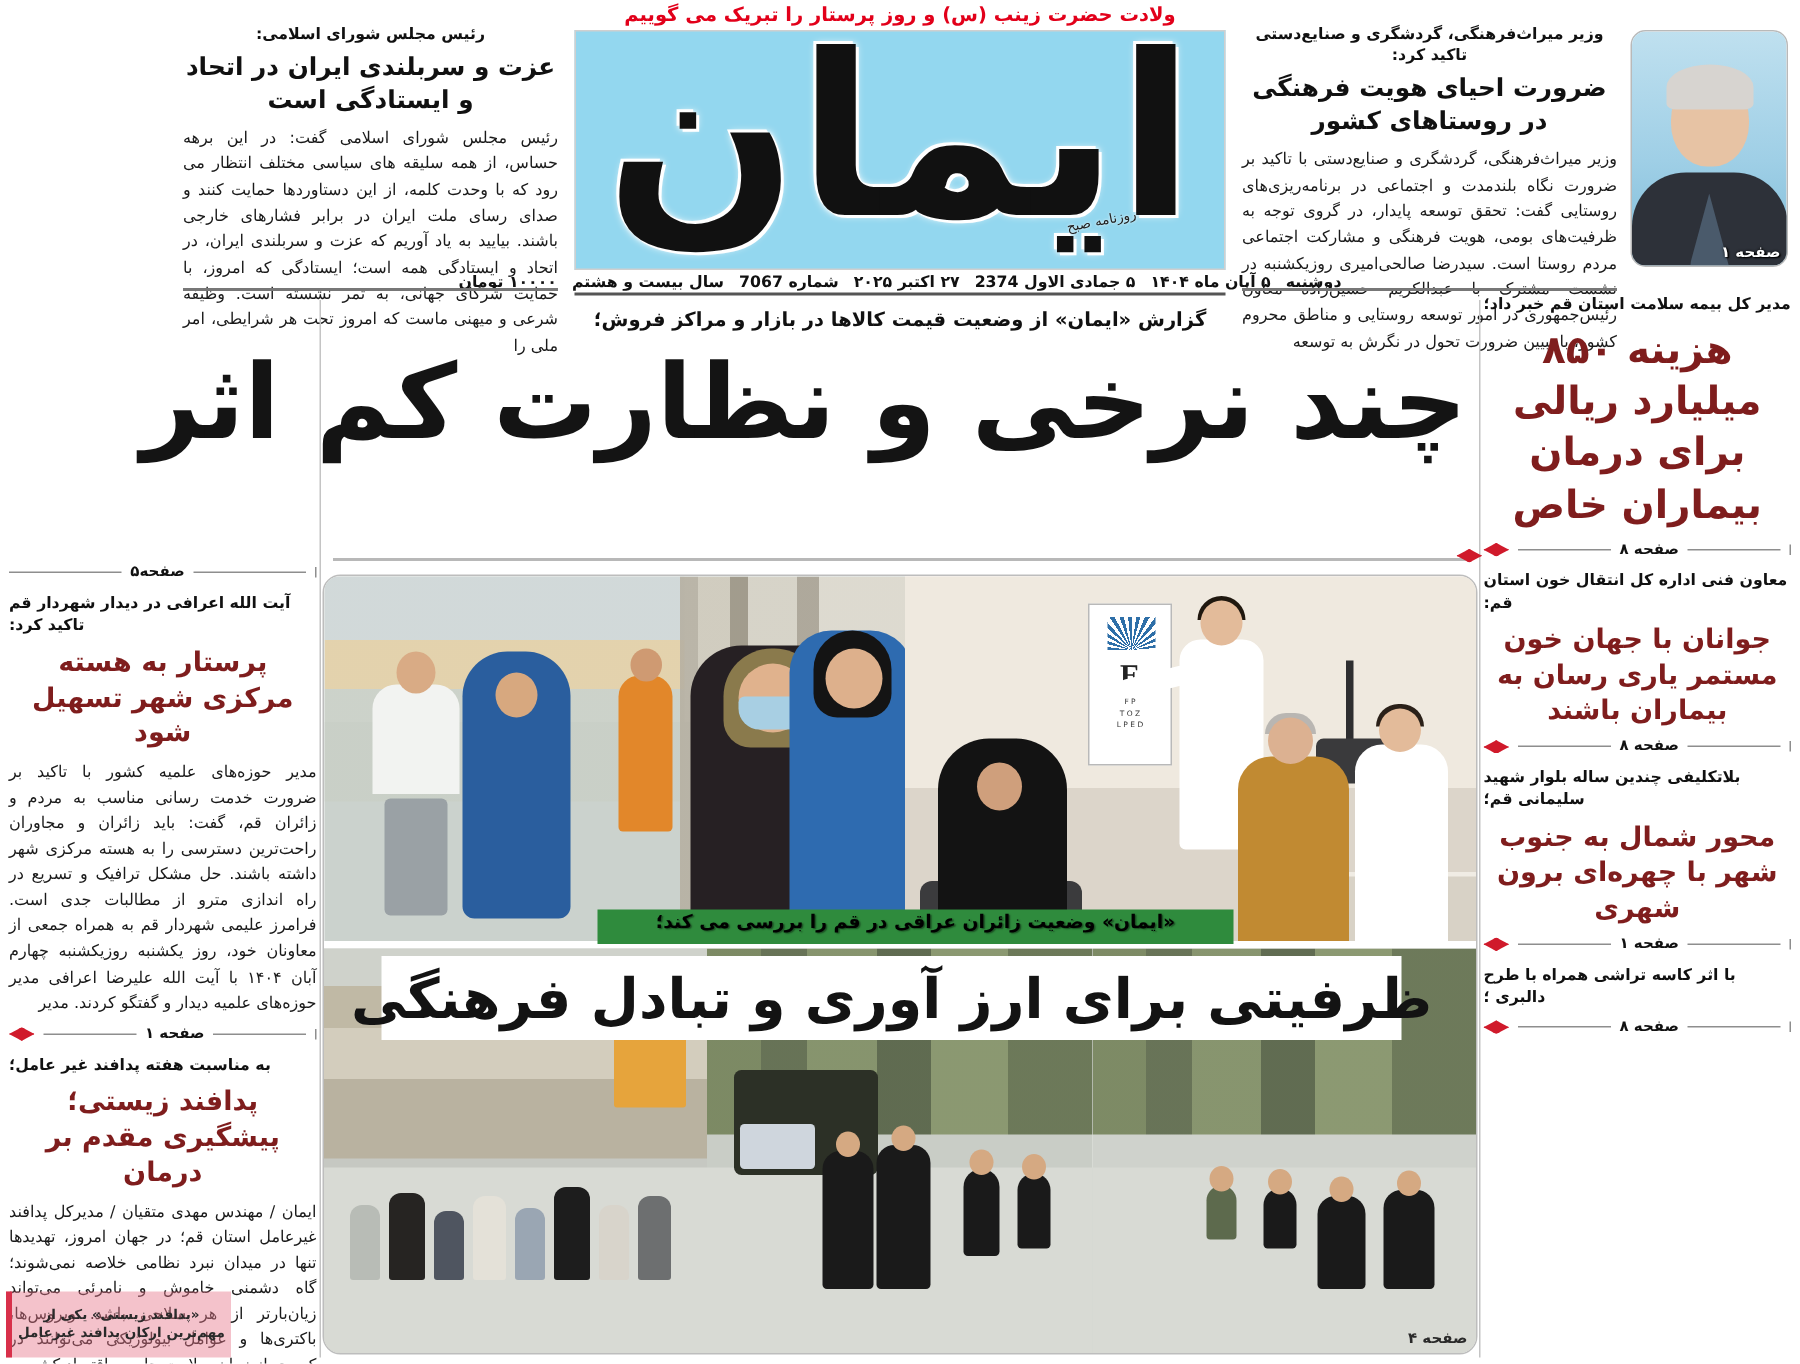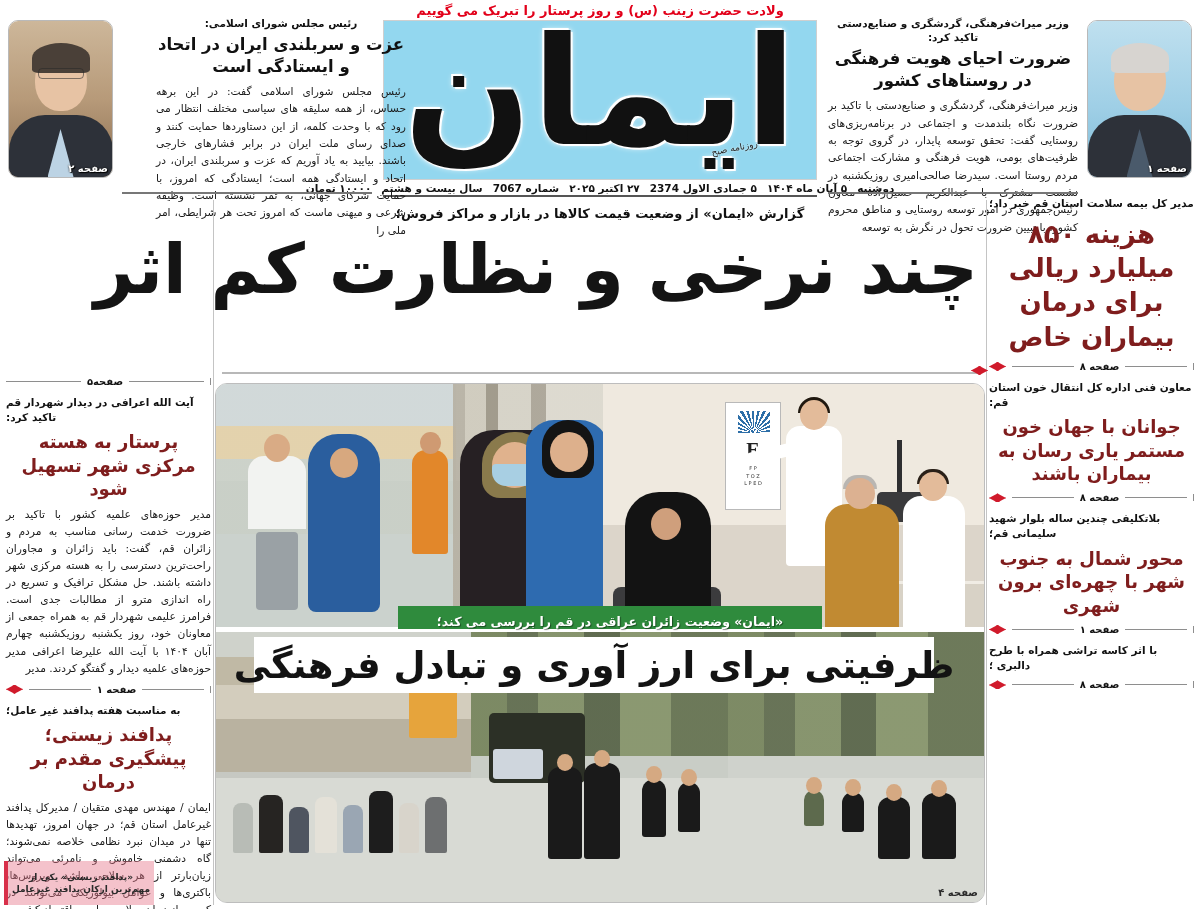--- a/index.html
+++ b/index.html
@@ -63,21 +63,21 @@
              width:26px; height:48px; background:#4a5a6b; clip-path:polygon(50% 0,100% 100%,0 100%); }
   .pr-glass{ position:absolute; left:50%; top:30%; transform:translateX(-50%);
              width:46px; height:11px; border:1.5px solid rgba(40,40,40,.55); border-radius:4px; }
   .pg-tag{
     position:absolute; bottom:3px; right:4px;
     font-size:10px; font-weight:bold; color:#fff;
     text-shadow:0 0 2px #000,1px 1px 1px #000;
   }
 
   
-  .head-story{ position:absolute; top:16px; width:250px;margin-left:34px; }
+  .head-story{ position:absolute; top:16px; width:250px; }
   #head-story-right{ right:122px; }
   #head-story-left { left:122px;  }
   .hs-kicker{ font-size:10.5px; font-weight:bold; color:#111; text-align:center; margin-bottom:4px; line-height:1.35; }
   .hs-title { font-size:16.5px; font-weight:bold; color:#111; text-align:center; line-height:1.3; margin-bottom:6px; }
   .hs-body  { font-size:10.7px; color:#1a1a1a; text-align:justify; line-height:1.62; }
   .head-rule{ position:absolute; top:192px; height:2px; background:#777; }
   #rule-right{ right:122px; width:250px; }
   #rule-left { left:122px;  width:250px; }
 
   
@@ -160,22 +160,22 @@
   .mask-lady .scarf{ position:absolute; left:22px; top:2px; width:66px; height:66px; background:#8a7a4c; border-radius:32px 32px 18px 18px; }
   .mask-lady .face{ position:absolute; left:32px; top:12px; width:46px; height:46px; background:#e0b28d; border-radius:50%; }
   .mask-lady .mask{ position:absolute; left:32px; top:34px; width:46px; height:22px; background:#a8cfe3; border-radius:4px 4px 14px 14px; }
   .blue-coat{ position:absolute; left:310px; top:36px; width:82px; height:207px; background:#2e6bb0; border-radius:28px 28px 6px 6px; }
   .blue-coat .hj{ position:absolute; left:16px; top:0; width:52px; height:58px; background:#141414; border-radius:26px 26px 16px 16px; }
   .blue-coat .face{ position:absolute; left:24px; top:12px; width:38px; height:40px; background:#ddb08c; border-radius:50%; }
 
   
   .caption-strip{
     position:absolute; left:182px; top:222px; width:424px; height:23px;
-    background:#2f8b3d; display:flex; align-items:flex-end; justify-content:center;
-    color:#ffffff; font-size:12.5px; font-weight:bold; text-shadow:1px 1px 1px rgba(0,0,0,.45);
+    background:#2f8b3d; display:flex; align-items:flex-start; justify-content:center;
+    color:#000000; font-size:12.5px; font-weight:bold; text-shadow:1px 1px 1px rgba(0,0,0,.45);
     white-space:nowrap; z-index:6;
   }
 
   
   .white-banner{
     position:absolute; left:38px; top:253px; width:680px; height:56px;
     background:#fff; display:flex; align-items:center; justify-content:center;
     font-size:37px; font-weight:bold; color:#131313; white-space:nowrap; z-index:6; letter-spacing:-.5px;
   }
 
@@ -235,29 +235,20 @@
   </div>
 
   <div class="portrait" id="portrait-right">
     <div class="pr-sky"></div>
     <div class="pr-body"></div>
     <div class="pr-head"></div>
     <div class="pr-hair" style="background:#d7d4d0;"></div>
     <div class="pr-shirt"></div>
     <div class="pg-tag">صفحه ۱</div>
   </div>
-  <div class="portrait" id="portrait-left">
-    <div class="pr-warm"></div>
-    <div class="pr-body"></div>
-    <div class="pr-head"></div>
-    <div class="pr-hair" style="background:#4a4038;"></div>
-    <div class="pr-shirt" style="background:#bcd3e4;"></div>
-    <div class="pr-glass"></div>
-    <div class="pg-tag">صفحه ۲</div>
-  </div>
 
   <div class="head-story" id="head-story-right">
     <div class="hs-kicker">وزیر میراث‌فرهنگی، گردشگری و صنایع‌دستی تاکید کرد:</div>
     <div class="hs-title">ضرورت احیای هویت فرهنگی در روستاهای کشور</div>
     <div class="hs-body">وزیر میراث‌فرهنگی، گردشگری و صنایع‌دستی با تاکید بر ضرورت نگاه بلندمدت و اجتماعی در برنامه‌ریزی‌های روستایی گفت: تحقق توسعه پایدار، در گروی توجه به ظرفیت‌های بومی، هویت فرهنگی و مشارکت اجتماعی مردم روستا است. سیدرضا صالحی‌امیری روزیکشنبه در نشست مشترک با عبدالکریم حسین‌زاده معاون رئیس‌جمهوری در امور توسعه روستایی و مناطق محروم کشور، با تبیین ضرورت تحول در نگرش به توسعه</div>
   </div>
   <div class="head-story" id="head-story-left">
     <div class="hs-kicker">رئیس مجلس شورای اسلامی:</div>
     <div class="hs-title">عزت و سربلندی ایران در اتحاد و ایستادگی است</div>
     <div class="hs-body">رئیس مجلس شورای اسلامی گفت: در این برهه حساس، از همه سلیقه های سیاسی مختلف انتظار می رود که با وحدت کلمه، از این دستاوردها حمایت کنند و صدای رسای ملت ایران در برابر فشارهای خارجی باشند. بیایید به یاد آوریم که عزت و سربلندی ایران، در اتحاد و ایستادگی همه است؛ ایستادگی که امروز، با حمایت شرکای جهانی، به ثمر نشسته است. وظیفه شرعی و میهنی ماست که امروز تحت هر شرایطی، امر ملی را</div>

